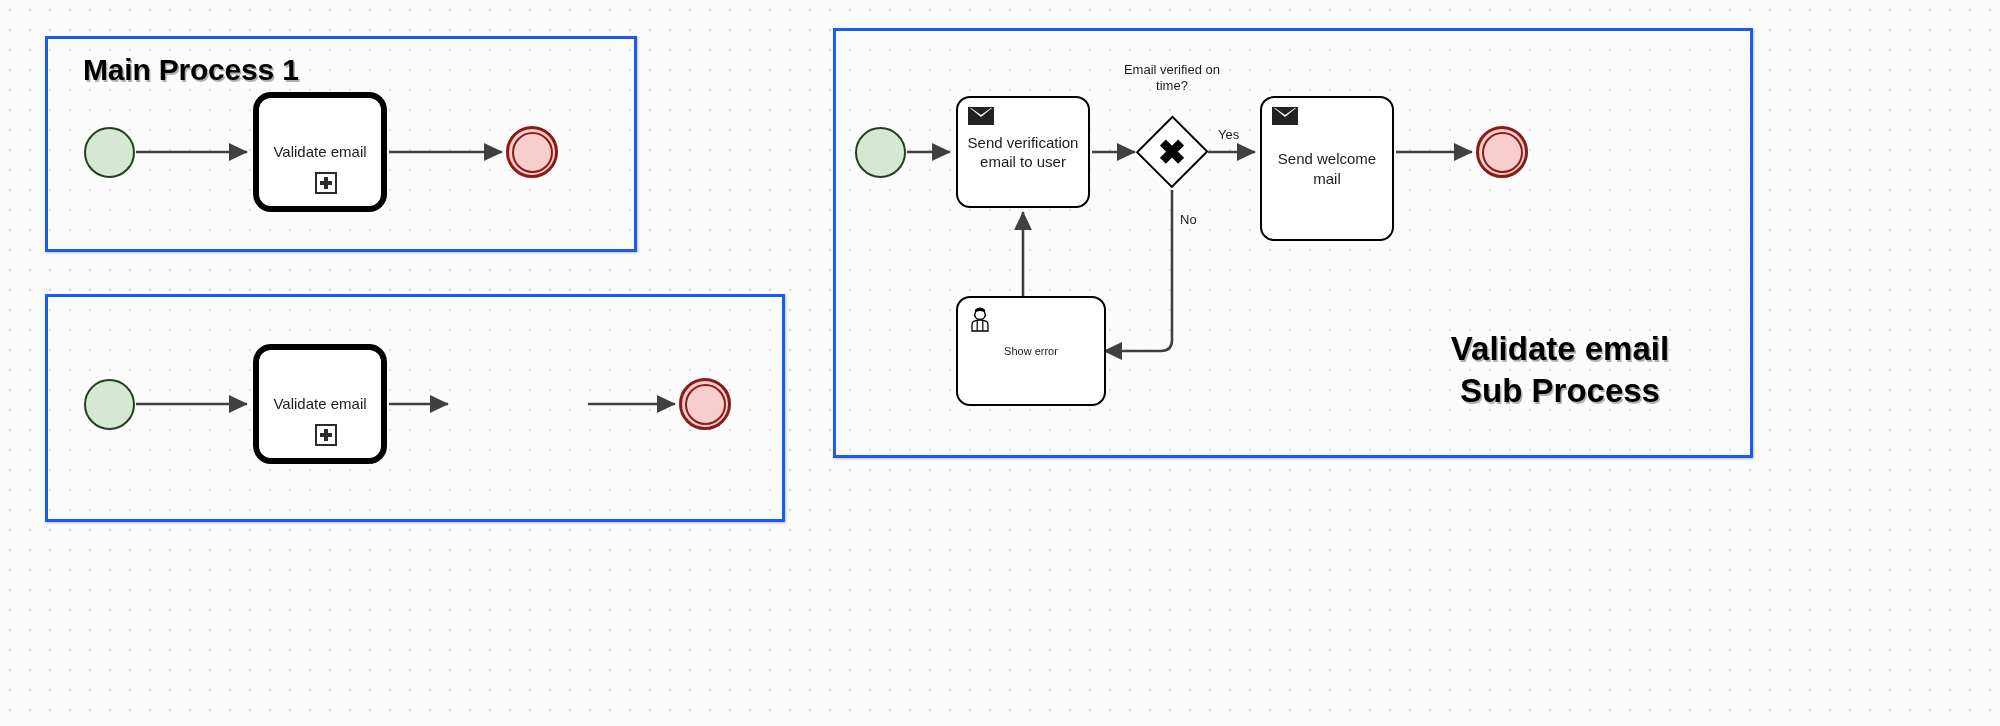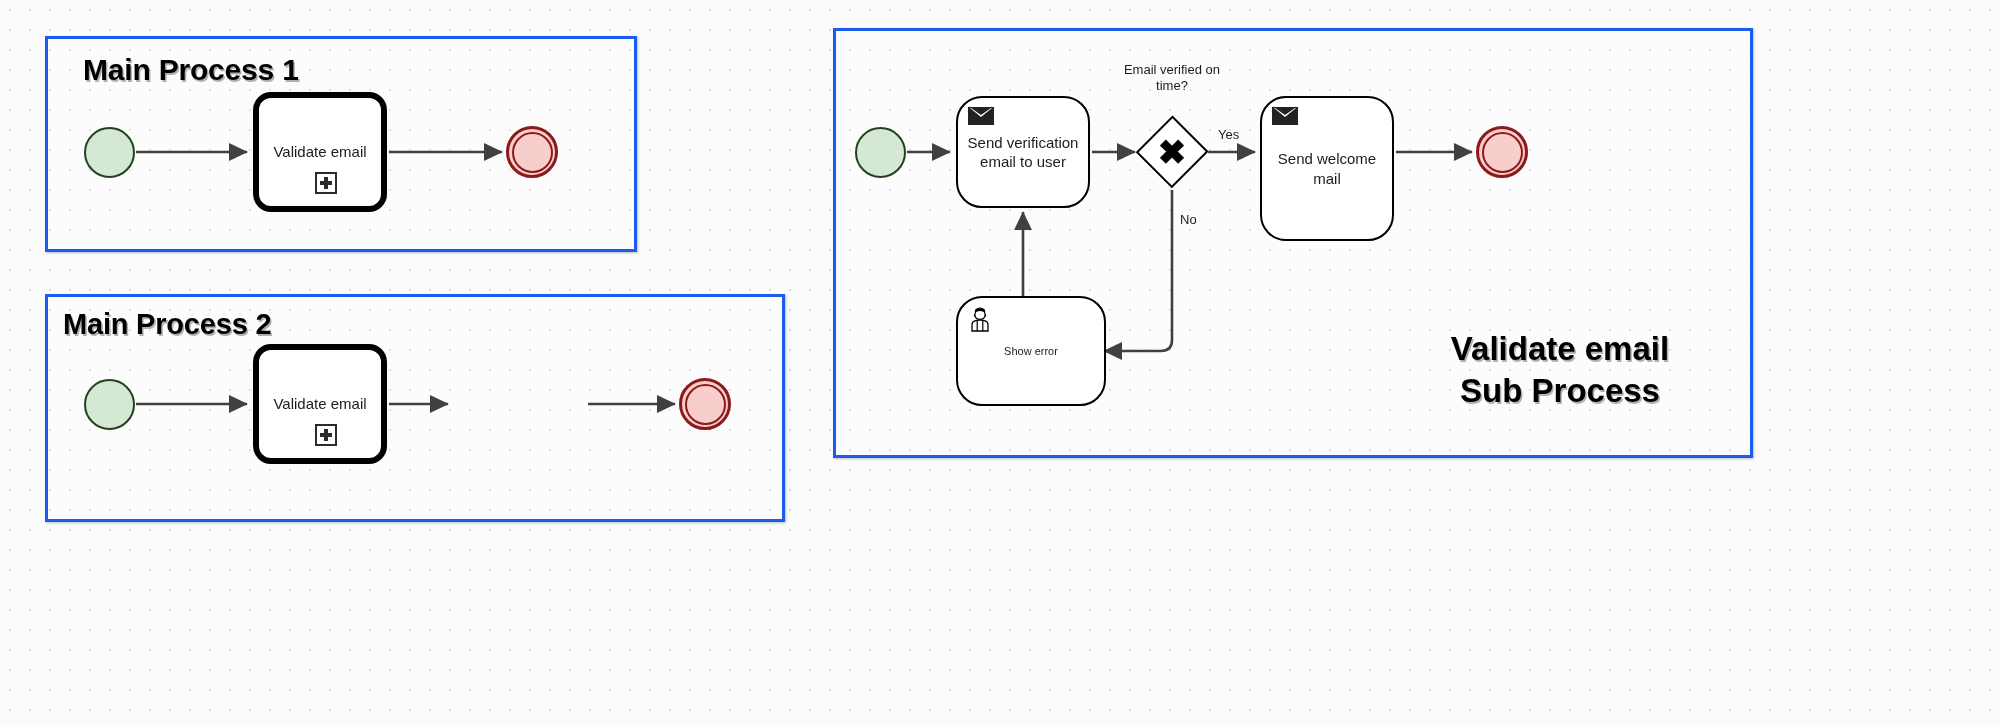--- a/index.html
+++ b/index.html
@@ -62,21 +62,21 @@
     border: 2px solid #8b1a1a;
     background: #f8cecc;
   }
 
   
   .task {
     position: absolute;
     box-sizing: border-box;
     background: #ffffff;
     border: 2.5px solid #000000;
-    border-radius: 26px;
+    border-radius: 14px;
     display: flex;
     align-items: center;
     justify-content: center;
     text-align: center;
     color: #1c1c1c;
     line-height: 1.28;
     padding: 0 8px;
   }
   .task.subprocess {
     border-width: 6px;
@@ -244,21 +244,20 @@
   <div class="start-event" style="left:84px; top:127px; width:51px; height:51px;"></div>
 
   <div class="task subprocess" style="left:253px; top:92px; width:134px; height:120px; font-size:15px;">
     <span class="task-label">Validate email</span>
     <span class="plus-marker" style="left:56px; bottom:12px;"></span>
   </div>
 
   <div class="end-event" style="left:506px; top:126px; width:52px; height:52px;"></div>
 
   <div class="pool" style="left:45px; top:294px; width:740px; height:228px;"></div>
-  <div class="pool-title" style="left:63px; top:308px; font-size:29px;">Main Process 2</div>
 
   <div class="start-event" style="left:84px; top:379px; width:51px; height:51px;"></div>
 
   <div class="task subprocess" style="left:253px; top:344px; width:134px; height:120px; font-size:15px;">
     <span class="task-label">Validate email</span>
     <span class="plus-marker" style="left:56px; bottom:12px;"></span>
   </div>
 
 
   <div class="end-event" style="left:679px; top:378px; width:52px; height:52px;"></div>

